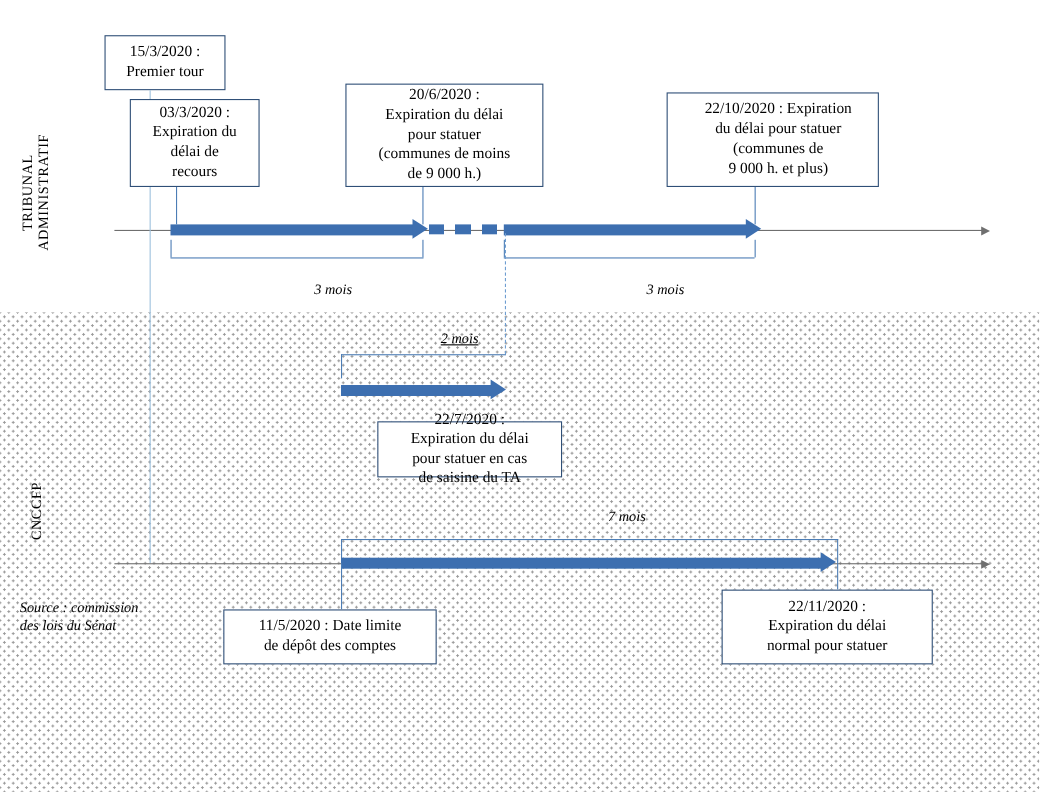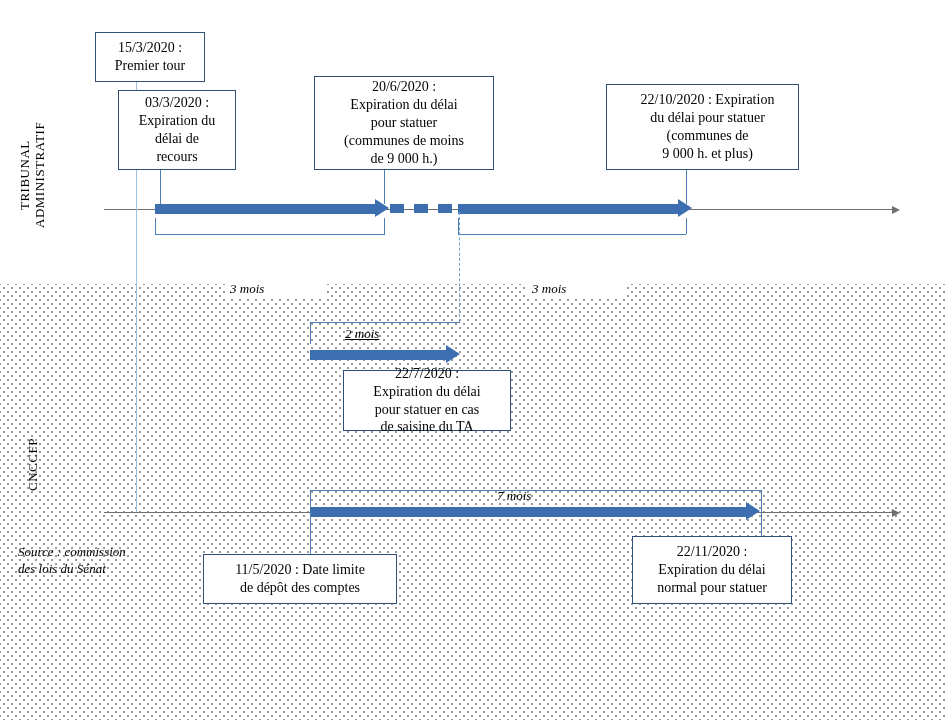--- a/index.html
+++ b/index.html
@@ -131,22 +131,21 @@
     background: #9dc0dd;
   }
 
   
   .measure {
     position: absolute;
     font-size: 13px;
     font-style: italic;
     background: transparent;
     padding: 0 5px;
-    text-align: left;
-    margin-top: 26px;
+    text-align: right;
   }
   .measure-bottom {
     background: #ffffff;
   }
   .measure-dot {
     background-color: transparent;
   }
 
   
   #source-note {
@@ -218,41 +217,41 @@
 
   <div class="vline-dash" style="left:459px; top:212px; height:110px;"></div>
 
   <div class="hline" style="left:310px; top:322px; width:150px;"></div>
   <div class="vline" style="left:310px; top:322px; height:22px;"></div>
   <div class="measure measure-dot" style="left:340px; top:300px; width:90px; background:transparent;text-decoration:underline;">2 mois</div>
 
   <div class="blue-bar" style="left:310px; top:350px; width:138px;"></div>
   <div class="blue-head" style="left:446px; top:345px;"></div>
 
-  <div class="box" style="left:343px; top:370px; width:168px; height:61px;">22/7/2020 :
+  <div class="box" style="left:343px; top:383px; width:168px; height:51px;">22/7/2020 :
 Expiration du délai
 pour statuer en cas
 de saisine du TA</div>
 
   <div class="axis" style="left:104px; top:512px; width:790px;"></div>
   <div class="axis-arrow" style="left:892px; top:509px;"></div>
 
   <div class="vline" style="left:310px; top:490px; height:22px;"></div>
   <div class="hline" style="left:310px; top:490px; width:452px;"></div>
   <div class="vline" style="left:761px; top:490px; height:22px;"></div>
   <div class="measure measure-dot" style="left:492px; top:462px; width:90px;">7 mois</div>
 
   <div class="blue-bar" style="left:310px; top:507px; width:438px;"></div>
   <div class="blue-head" style="left:746px; top:502px;"></div>
 
   <div class="vline" style="left:310px; top:512px; height:42px;"></div>
   <div class="box" style="left:203px; top:554px; width:194px; height:50px;">11/5/2020 : Date limite
 de dépôt des comptes</div>
 
   <div class="vline" style="left:761px; top:512px; height:24px;"></div>
-  <div class="box" style="left:632px; top:536px; width:160px; height:68px;">22/11/2020 :
+  <div class="box" style="left:656px; top:536px; width:192px; height:68px;">22/11/2020 :
 Expiration du délai
 normal pour statuer</div>
 
   <div id="source-note">Source : commission
 des lois du Sénat</div>
 
 </div>
 
 </body></html>

